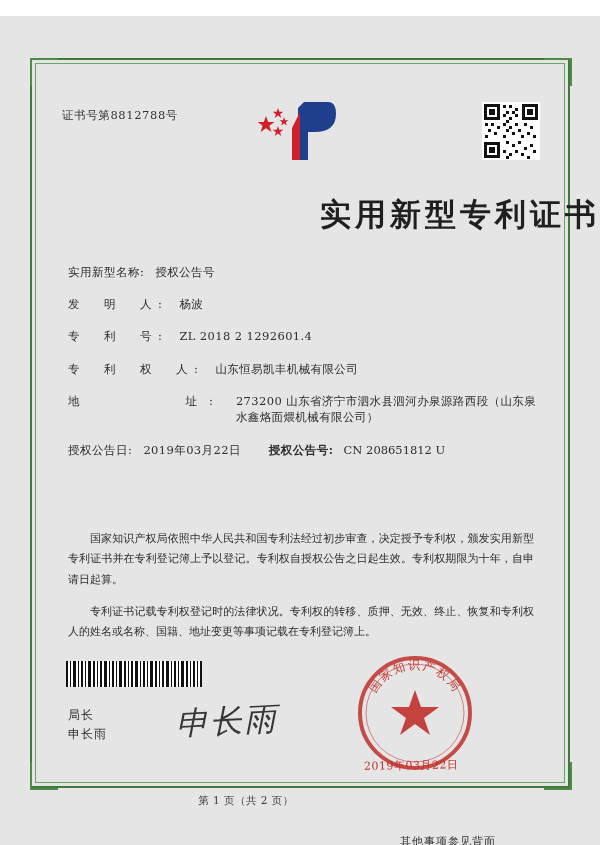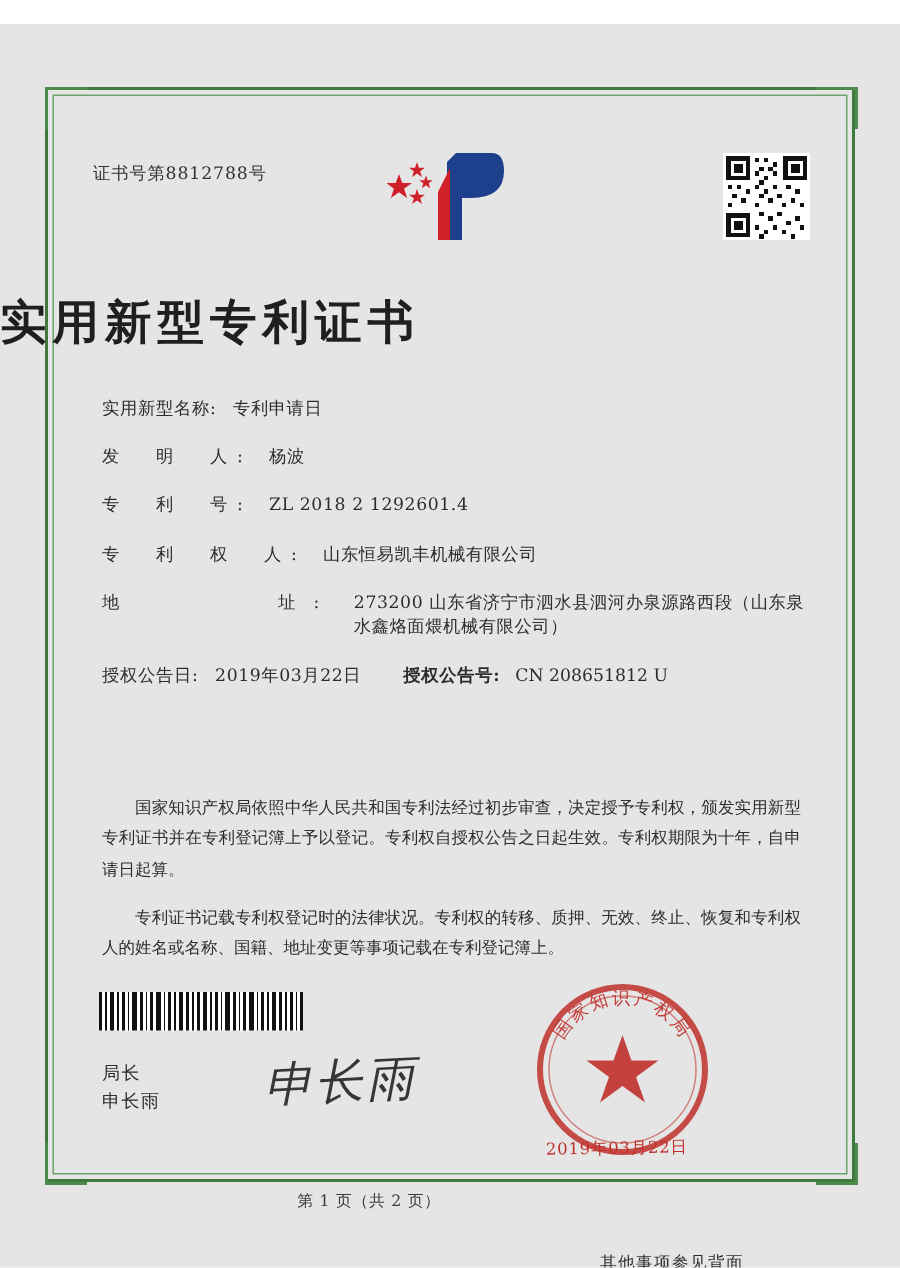--- a/index.html
+++ b/index.html
@@ -71,21 +71,21 @@
     position: absolute;
     right: 60px; top: 86px;
     width: 58px; height: 58px;
   }
 
   
   .main-title {
     position: absolute;
     left: 0; top: 178px;
     width: 600px;
-    text-align: left;
+    text-align: right;
     font-size: 31px;
     font-weight: bold;
     letter-spacing: 4px;
     color: #1f1f1f;
     font-family: "DejaVu Serif", "Liberation Serif", serif;
   }
 
   
   .fields {
     position: absolute;
@@ -288,21 +288,21 @@
       </g>
     </svg>
   </div>
 
   <div class="main-title">实用新型专利证书</div>
 
   <div class="fields">
 
     <div class="field-row">
       <span class="field-label">实用新型名称:</span>
-      <span class="field-value">专利申请日</span>
+      <span class="field-value">授权公告号</span>
     </div>
 
     <div class="field-row">
       <span class="field-label sp1">发　明　人:</span>
       <span class="field-value">杨波</span>
     </div>
 
     <div class="field-row">
       <span class="field-label sp1">专　利　号:</span>
       <span class="field-value">ZL 2018 2 1292601.4</span>

